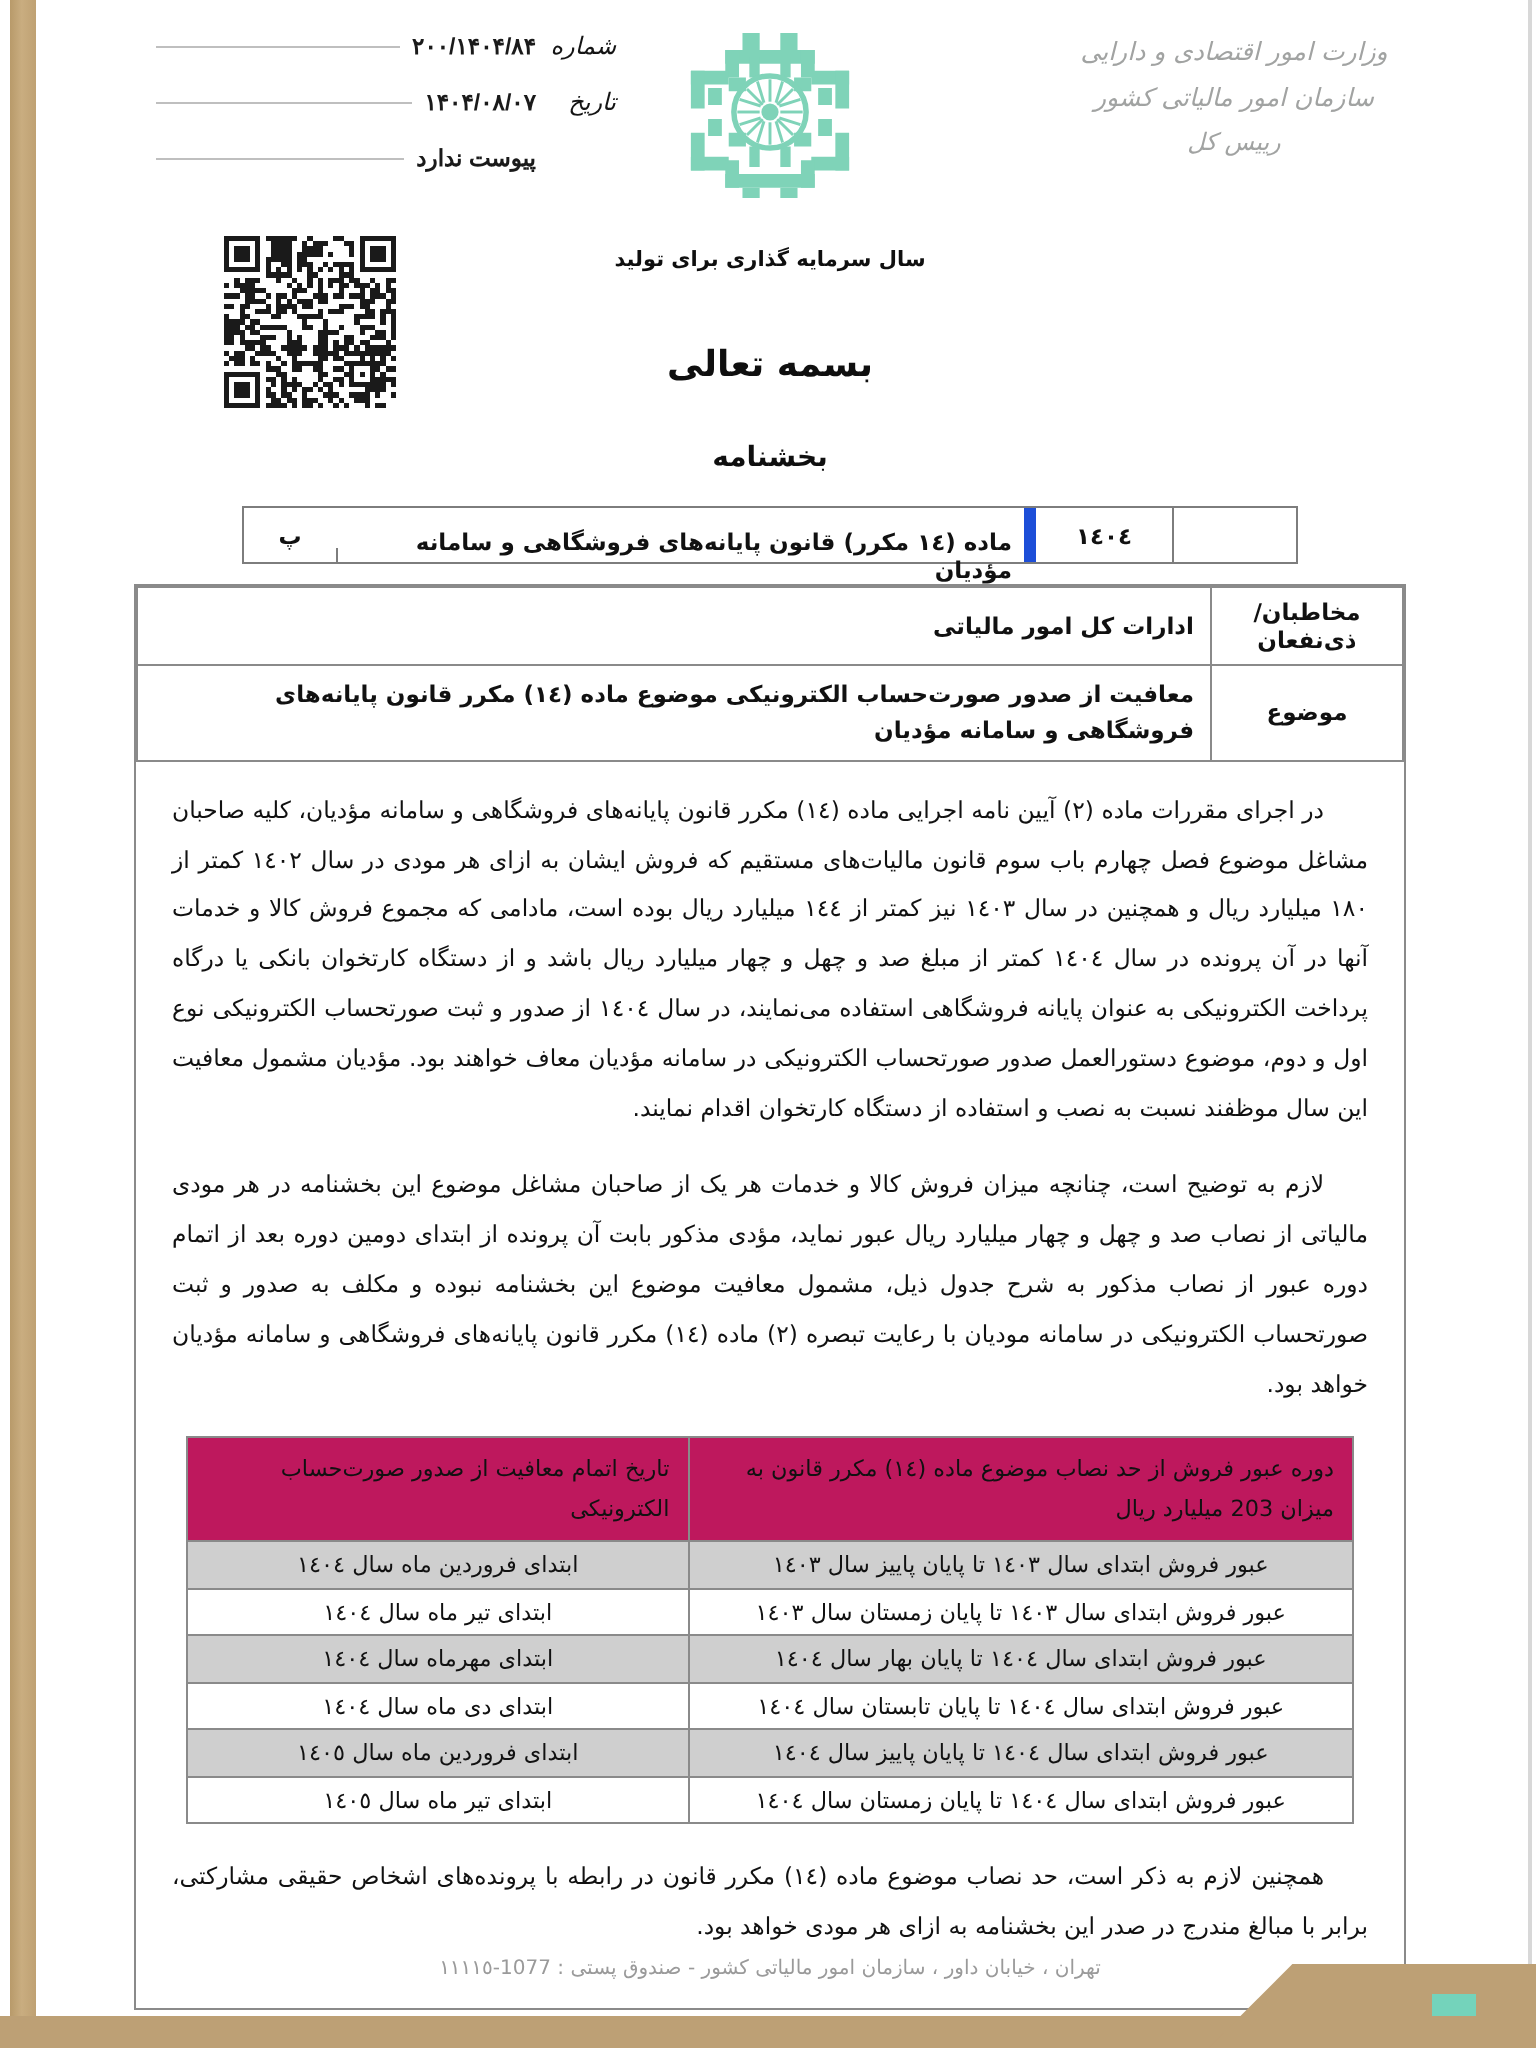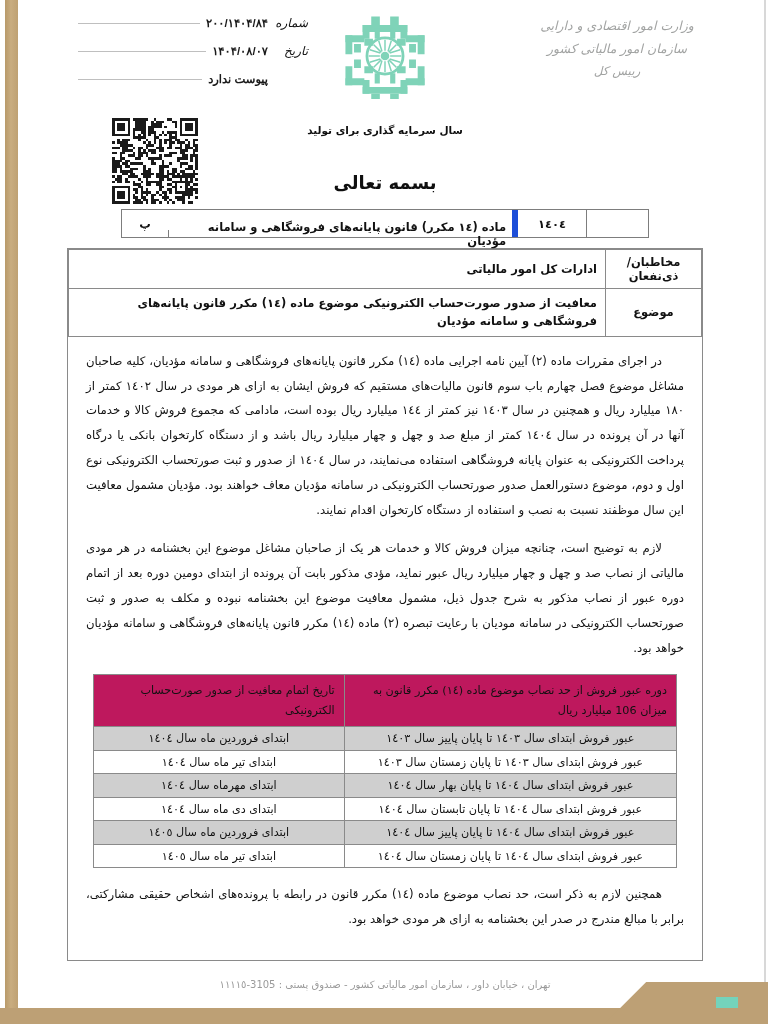--- a/index.html
+++ b/index.html
@@ -334,20 +334,21 @@
 
     <div class="calligraphy">
       <div class="c1">وزارت امور اقتصادی و دارایی</div>
       <div class="c2">سازمان امور مالیاتی کشور</div>
       <div class="c3">رییس کل</div>
     </div>
   </div>
 
   <div class="title-slogan">سال سرمایه گذاری برای تولید</div>
   <div class="title-besmeh">بسمه تعالی</div>
+  <div class="title-kind">بخشنامه</div>
 
   <div class="class-strip">
     <div class="cell cs-empty"></div>
     <div class="cell cs-year">١٤٠٤</div>
     <div class="cell cs-law">ماده (١٤ مکرر) قانون پایانه‌های فروشگاهی و سامانه مؤدیان</div>
     <div class="cell cs-code">پ</div>
   </div>
 
   <div class="body-frame">
 
@@ -365,21 +366,21 @@
     </table>
 
     <div class="body-inner">
 
       <p class="para">در اجرای مقررات ماده (۲) آیین نامه اجرایی ماده (١٤) مکرر قانون پایانه‌های فروشگاهی و سامانه مؤدیان، کلیه صاحبان مشاغل موضوع فصل چهارم باب سوم قانون مالیات‌های مستقیم که فروش ایشان به ازای هر مودی در سال ١٤٠٢ کمتر از ١٨٠ میلیارد ریال و همچنین در سال ١٤٠٣ نیز کمتر از ١٤٤ میلیارد ریال بوده است، مادامی که مجموع فروش کالا و خدمات آنها در آن پرونده در سال ١٤٠٤ کمتر از مبلغ صد و چهل و چهار میلیارد ریال باشد و از دستگاه کارتخوان بانکی یا درگاه پرداخت الکترونیکی به عنوان پایانه فروشگاهی استفاده می‌نمایند، در سال ١٤٠٤ از صدور و ثبت صورتحساب الکترونیکی نوع اول و دوم، موضوع دستورالعمل صدور صورتحساب الکترونیکی در سامانه مؤدیان معاف خواهند بود. مؤدیان مشمول معافیت این سال موظفند نسبت به نصب و استفاده از دستگاه کارتخوان اقدام نمایند.</p>
       <p class="para">لازم به توضیح است، چنانچه میزان فروش کالا و خدمات هر یک از صاحبان مشاغل موضوع این بخشنامه در هر مودی مالیاتی از نصاب صد و چهل و چهار میلیارد ریال عبور نماید، مؤدی مذکور بابت آن پرونده از ابتدای دومین دوره بعد از اتمام دوره عبور از نصاب مذکور به شرح جدول ذیل، مشمول معافیت موضوع این بخشنامه نبوده و مکلف به صدور و ثبت صورتحساب الکترونیکی در سامانه مودیان با رعایت تبصره (۲) ماده (١٤) مکرر قانون پایانه‌های فروشگاهی و سامانه مؤدیان خواهد بود.</p>
 
       <table class="data-table">
         <thead>
           <tr>
-            <th class="col-period">دوره عبور فروش از حد نصاب موضوع ماده (١٤) مکرر قانون به میزان 106 میلیارد ریال</th>
+            <th class="col-period">دوره عبور فروش از حد نصاب موضوع ماده (١٤) مکرر قانون به میزان 203 میلیارد ریال</th>
             <th class="col-end">تاریخ اتمام معافیت از صدور صورت‌حساب الکترونیکی</th>
           </tr>
         </thead>
         <tbody id="schedule-body">
             <tr class="shaded">
               <td class="col-period">عبور فروش ابتدای سال ١٤٠٣ تا پایان پاییز سال ١٤٠٣</td>
               <td class="col-end">ابتدای فروردین ماه سال ١٤٠٤</td>
             </tr>
             <tr>
               <td class="col-period">عبور فروش ابتدای سال ١٤٠٣ تا پایان زمستان سال ١٤٠٣</td>
@@ -401,14 +402,14 @@
               <td class="col-period">عبور فروش ابتدای سال ١٤٠٤ تا پایان زمستان سال ١٤٠٤</td>
               <td class="col-end">ابتدای تیر ماه سال ١٤٠٥</td>
             </tr>
           </tbody>
       </table>
 
       <p class="para">همچنین لازم به ذکر است، حد نصاب موضوع ماده (١٤) مکرر قانون در رابطه با پرونده‌های اشخاص حقیقی مشارکتی، برابر با مبالغ مندرج در صدر این بخشنامه به ازای هر مودی خواهد بود.</p>
     </div>
   </div>
 
-  <div class="doc-footer">تهران ، خیابان داور ، سازمان امور مالیاتی کشور - صندوق پستی : 3105-١١١١٥</div>
+  <div class="doc-footer">تهران ، خیابان داور ، سازمان امور مالیاتی کشور - صندوق پستی : 1077-١١١١٥</div>
 </div>
 
 </body></html>

